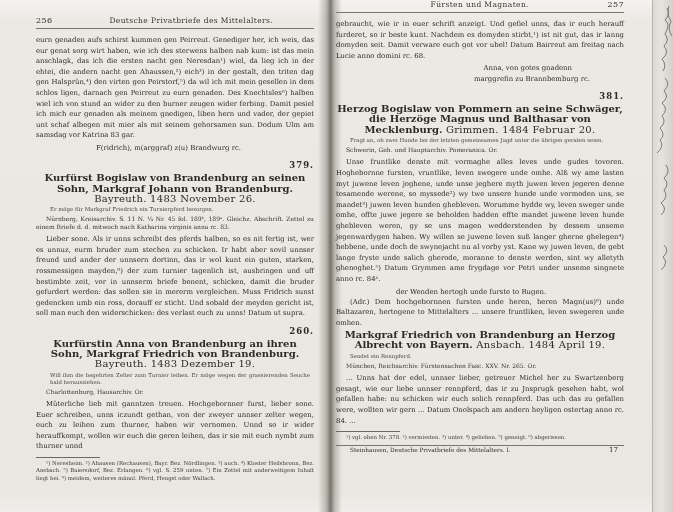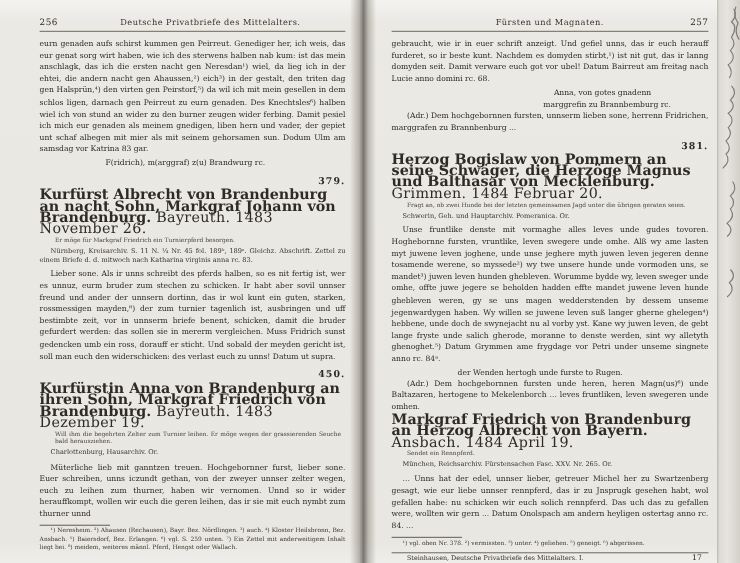--- a/index.html
+++ b/index.html
@@ -10,21 +10,21 @@
     color:#2e2a24;
     overflow:hidden;
   }
   .scan {
     position:relative;
     width:673px; height:512px;
     background:linear-gradient(180deg,#f4f3f0 0%, #ebe9e4 4%, #e9e7e1 96%, #efeeea 100%);
   }
   .page { position:absolute; top:0; height:512px; }
   .page.left  { left:0;  width:322px; padding:16px 8px 6px 36px; }
-  .page.right { left:346px; width:314px; padding:16px 16px 6px 10px; }
+  .page.right { left:326px; width:314px; padding:0 16px 6px 10px; }
   .gutter {
     position:absolute; left:318px; top:0; width:24px; height:512px;
     background:linear-gradient(90deg, rgba(160,155,146,0) 0%, rgba(120,114,104,.45) 35%, rgba(60,56,48,.65) 52%, rgba(120,114,104,.4) 70%, rgba(160,155,146,0) 100%);
   }
   .edge-strip {
     position:absolute; right:0; top:0; width:21px; height:512px;
     background:linear-gradient(90deg,#dcd9d3 0%, #e6e4df 40%, #d3d0c9 100%);
     border-left:1px solid #b7b3aa;
   }
   .pagehead {
@@ -45,22 +45,22 @@
   .sig.center { text-align:left; padding-left:60px; }
   .sig.right1 { text-align:right; padding-right:52px; }
   .sig.right2 { text-align:right; padding-right:34px; }
   .adr { font-size:6.9px; line-height:10.4px; text-indent:14px; text-align:justify; }
   .letnum {
     text-align:right; font-weight:bold;
     font-size:8.5px; letter-spacing:1px;
     margin:7px 0 3px 0;
   }
   .lethead {
-    text-align:left; font-weight:bold;
-    font-size:13px; line-height:10.2px;
+    text-align:center; font-weight:bold;
+    font-size:10px; line-height:10.2px;
     margin-bottom:2px;
   }
   .lethead .pd { font-weight:normal; letter-spacing:.3px; }
   .regest {
     font-size:5.4px; line-height:7px; color:#4a453d;
     padding:0 4px 1px 14px; text-align:justify;
   }
   .source {
     font-size:6px; line-height:7.6px; color:#38332c;
     padding:1px 0 2px 0; text-indent:10px; text-align:justify;
@@ -88,26 +88,26 @@
   <div class="page left">
     <div class="pagehead">
       <span class="pn">256</span>
       <span class="rt">Deutsche Privatbriefe des Mittelalters.</span>
     </div>
 
     <p class="bt mb2">eurn genaden aufs schirst kummen gen Peirreut. Genediger her, ich weis, das eur genat sorg wirt haben, wie ich des sterwens halben nab kum: ist das mein anschlagk, das ich die ersten nacht gen Neresdan¹) wiel, da lieg ich in der ehtei, die andern nacht gen Ahaussen,²) eich³) in der gestalt, den triten dag gen Halsprün,⁴) den virten gen Peirstorf,⁵) da wil ich mit mein gesellen in dem schlos ligen, darnach gen Peirreut zu eurn genaden. Des Knechtsles⁶) halben wiel ich von stund an wider zu den burner zeugen wider ferbing. Damit pesiel ich mich eur genaden als meinem gnedigen, liben hern und vader, der gepiet unt schaf albegen mit mier als mit seinem gehorsamen sun. Dodum Ulm am samsdag vor Katrina 83 gar.</p>
     <p class="sig center">F(ridrich), m(arggraf) z(u) Brandwurg rc.</p>
 
     <div class="letnum">379.</div>
-    <p class="lethead"><span>Kurfürst Albrecht von Brandenburg an nacht Sohn, Markgraf Johann von Brandenburg.</span> <span class="pd">Bayreuth. 1483 November 26.</span></p>
+    <p class="lethead"><span>Kurfürst Bogislaw von Brandenburg an seinen Sohn, Markgraf Johann von Brandenburg.</span> <span class="pd">Bayreuth. 1483 November 26.</span></p>
     <p class="regest">Er möge für Markgraf Friedrich ein Turnierpferd besorgen.</p>
     <p class="source">Nürnberg, Kreisarchiv. S. 11 N. ¼ Nr. 45 fol. 189ᵇ, 189ᵃ. Gleichz. Abschrift. Zettel zu einem Briefe d. d. mitwoch nach Katharina virginis anna rc. 83.</p>
     <p class="bt indent mb2">Lieber sone. Als ir unns schreibt des pferds halben, so es nit fertig ist, wer es unnuz, eurm bruder zum stechen zu schicken. Ir habt aber sovil unnser freund und ander der unnsern dortinn, das ir wol kunt ein guten, starken, rossmessigen mayden,⁸) der zum turnier tagenlich ist, ausbringen und uff bestimbte zeit, vor in unnserm briefe benent, schicken, damit die bruder gefurdert werden: das sollen sie in mererm vergleichen. Muss Fridrich sunst gedencken umb ein ross, dorauff er sticht. Und sobald der meyden gericht ist, soll man euch den widerschicken: des verlast euch zu unns! Datum ut supra.</p>
 
-    <div class="letnum">450.</div>
+    <div class="letnum">260.</div>
     <p class="lethead"><span>Kurfürstin Anna von Brandenburg an ihren Sohn, Markgraf Friedrich von Brandenburg.</span> <span class="pd">Bayreuth. 1483 Dezember 19.</span></p>
     <p class="regest">Will ihm die begehrten Zelter zum Turnier leihen. Er möge wegen der grassierenden Seuche bald herausziehen.</p>
     <p class="source">Charlottenburg, Hausarchiv. Or.</p>
     <p class="bt indent">Müterliche lieb mit ganntzen treuen. Hochgebornner furst, lieber sone. Euer schreiben, unns iczundt gethan, von der zweyer unnser zelter wegen, euch zu leihen zum thurner, haben wir vernomen. Unnd so ir wider herauffkompt, wollen wir euch die geren leihen, das ir sie mit euch nymbt zum thurner unnd</p>
 
     <div class="fnblock">
       <div class="fnrule"></div>
       <p class="fn">¹) Neresheim. ²) Ahausen (Rechausen), Bayr. Bez. Nördlingen. ³) auch. ⁴) Kloster Heilsbronn, Bez. Ansbach. ⁵) Baiersdorf, Bez. Erlangen. ⁶) vgl. S. 259 unten. ⁷) Ein Zettel mit anderweitigem Inhalt liegt bei. ⁸) meidem, weiteres männl. Pferd, Hengst oder Wallach.</p>
     </div>
   </div>
@@ -116,29 +116,28 @@
 
   <div class="page right">
     <div class="pagehead">
       <span class="rt">Fürsten und Magnaten.</span>
       <span class="pn">257</span>
     </div>
 
     <p class="bt mb2">gebraucht, wie ir in euer schrift anzeigt. Und gefiel unns, das ir euch herauff furderet, so ir beste kunt. Nachdem es domyden stirbt,¹) ist nit gut, das ir lanng domyden seit. Damit verware euch got vor ubel! Datum Bairreut am freitag nach Lucie anno domini rc. 68.</p>
     <p class="sig right1">Anna, von gotes gnadenn</p>
     <p class="sig right2">marggrefin zu Brannbemburg rc.</p>
-    <p class="adr mb2">(Adr.) Dem hochgebornnen fursten, unnserm lieben sone, herrenn Fridrichen, marggrafen zu Brannbenburg ...</p>
 
     <div class="letnum">381.</div>
     <p class="lethead"><span>Herzog Bogislaw von Pommern an seine Schwäger, die Herzöge Magnus und Balthasar von Mecklenburg.</span> <span class="pd">Grimmen. 1484 Februar 20.</span></p>
     <p class="regest">Fragt an, ob zwei Hunde bei der letzten gemeinsamen Jagd unter die übrigen geraten seien.</p>
     <p class="source">Schwerin, Geh. und Hauptarchiv. Pomeranica. Or.</p>
     <p class="bt indent mb2">Unse fruntlike denste mit vormaghe alles leves unde gudes tovoren. Hoghebornne fursten, vruntlike, leven swegere unde omhe. Alß wy ame lasten myt juwene leven joghene, unde unse jeghere myth juwen leven jegeren denne tosamende werene, so myssede²) wy twe unsere hunde unde vormoden uns, se mandet³) juwen leven hunden ghebleven. Worumme bydde wy, leven sweger unde omhe, offte juwe jegere se beholden hadden effte mandet juwene leven hunde ghebleven weren, gy se uns magen wedderstenden by dessem unseme jegenwardygen haben. Wy willen se juwene leven suß langer gherne ghelegen⁴) hebbene, unde doch de swynejacht nu al vorby yst. Kane wy juwen leven, de gebt lange fryste unde salich gherode, moranne to denste werden, sint wy alletyth ghenoghet.⁵) Datum Grymmen ame frygdage vor Petri under unseme singnete anno rc. 84ᵃ.</p>
     <p class="sig center">der Wenden hertogh unde furste to Rugen.</p>
-    <p class="adr mb2">(Adr.) Dem hochgebornnen fursten unde heren, heren Magn(us)⁶) unde Baltazaren, hertogene to Mekelenborch ... leves fruntliken, leven swegeren unde omhen.</p>
+    <p class="adr mb2">(Adr.) Dem hochgebornnen fursten unde heren, heren Magn(us)⁶) unde Baltazaren, hertogene to Mittelalters ... unsere fruntliken, leven swegeren unde omhen.</p>
 
     <p class="lethead"><span>Markgraf Friedrich von Brandenburg an Herzog Albrecht von Bayern.</span> <span class="pd">Ansbach. 1484 April 19.</span></p>
     <p class="regest">Sendet ein Rennpferd.</p>
     <p class="source">München, Reichsarchiv. Fürstensachen Fasc. XXV. Nr. 265. Or.</p>
     <p class="bt indent">... Unns hat der edel, unnser lieber, getreuer Michel her zu Swartzenberg gesagt, wie eur liebe unnser rennpferd, das ir zu Jnsprugk gesehen habt, wol gefallen habe: nu schicken wir euch solich rennpferd. Das uch das zu gefallen were, wollten wir gern ... Datum Onolspach am andern heyligen ostertag anno rc. 84. ...</p>
 
     <div class="fnblock">
       <div class="fnrule"></div>
       <p class="fn">¹) vgl. oben Nr. 378. ²) vermissten. ³) unter. ⁴) geliehen. ⁵) geneigt. ⁶) abgerissen.</p>
     </div>

